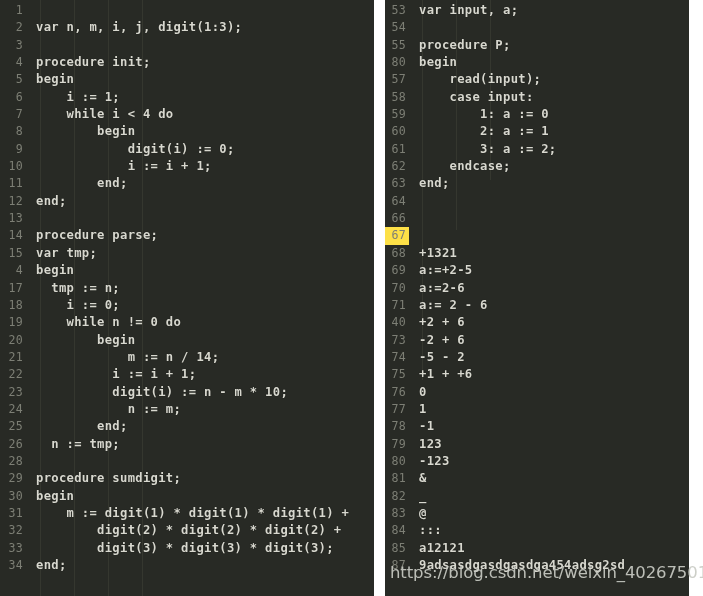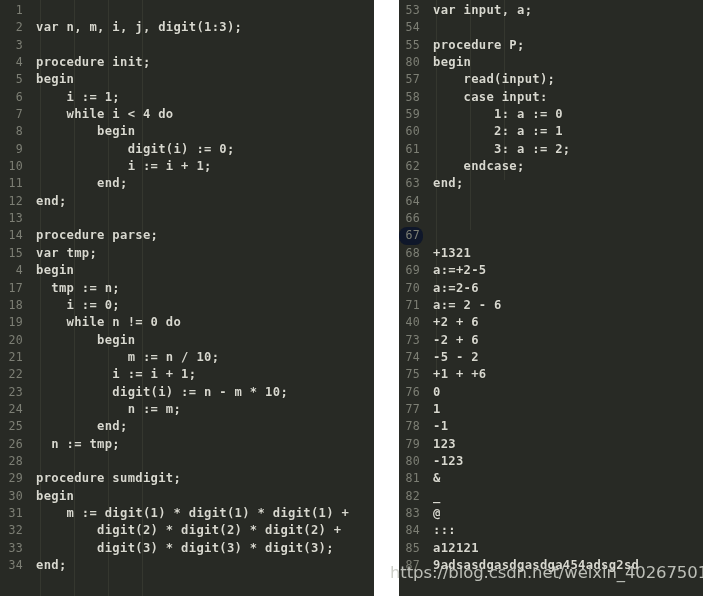--- a/index.html
+++ b/index.html
@@ -24,38 +24,37 @@
     top: 0;
     background: #282a25;
     overflow: hidden;
     height: 596px;
   }
   #pane-left {
     left: 0;
     width: 374px;
   }
   #pane-right {
-    left: 399px;
+    left: 385px;
     width: 304px;
   }
   .code-lines {
     position: relative;
     padding-top: 2px;
   }
   .code-line {
     position: relative;
     height: 17.35px;
     line-height: 17.35px;
     white-space: pre;
     font-size: 12.2px;
     letter-spacing: 0.3px;
   }
   .code-line.highlight-gutter .ln {
-    background: #0f172a;
-    border-radius: 8px;
+    background: #fde047;
   }
   .ln {
     display: inline-block;
     width: 26px;
     text-align: right;
     color: #7d7f75;
     font-size: 11.6px;
     vertical-align: top;
     padding-right: 3px;
     box-sizing: border-box;
@@ -124,21 +123,21 @@
         <div class="code-line"><span class="ln">11</span><span class="ltxt">        end;</span></div>
         <div class="code-line"><span class="ln">12</span><span class="ltxt">end;</span></div>
         <div class="code-line"><span class="ln">13</span><span class="ltxt"></span></div>
         <div class="code-line"><span class="ln">14</span><span class="ltxt">procedure parse;</span></div>
         <div class="code-line"><span class="ln">15</span><span class="ltxt">var tmp;</span></div>
         <div class="code-line"><span class="ln">4</span><span class="ltxt">begin</span></div>
         <div class="code-line"><span class="ln">17</span><span class="ltxt">  tmp := n;</span></div>
         <div class="code-line"><span class="ln">18</span><span class="ltxt">    i := 0;</span></div>
         <div class="code-line"><span class="ln">19</span><span class="ltxt">    while n != 0 do</span></div>
         <div class="code-line"><span class="ln">20</span><span class="ltxt">        begin</span></div>
-        <div class="code-line"><span class="ln">21</span><span class="ltxt">            m := n / 10;</span></div>
+        <div class="code-line"><span class="ln">21</span><span class="ltxt">            m := n / 14;</span></div>
         <div class="code-line"><span class="ln">22</span><span class="ltxt">          i := i + 1;</span></div>
         <div class="code-line"><span class="ln">23</span><span class="ltxt">          digit(i) := n - m * 10;</span></div>
         <div class="code-line"><span class="ln">24</span><span class="ltxt">            n := m;</span></div>
         <div class="code-line"><span class="ln">25</span><span class="ltxt">        end;</span></div>
         <div class="code-line"><span class="ln">26</span><span class="ltxt">  n := tmp;</span></div>
         <div class="code-line"><span class="ln">28</span><span class="ltxt"></span></div>
         <div class="code-line"><span class="ln">29</span><span class="ltxt">procedure sumdigit;</span></div>
         <div class="code-line"><span class="ln">30</span><span class="ltxt">begin</span></div>
         <div class="code-line"><span class="ln">31</span><span class="ltxt">    m := digit(1) * digit(1) * digit(1) +</span></div>
         <div class="code-line"><span class="ln">32</span><span class="ltxt">        digit(2) * digit(2) * digit(2) +</span></div>

